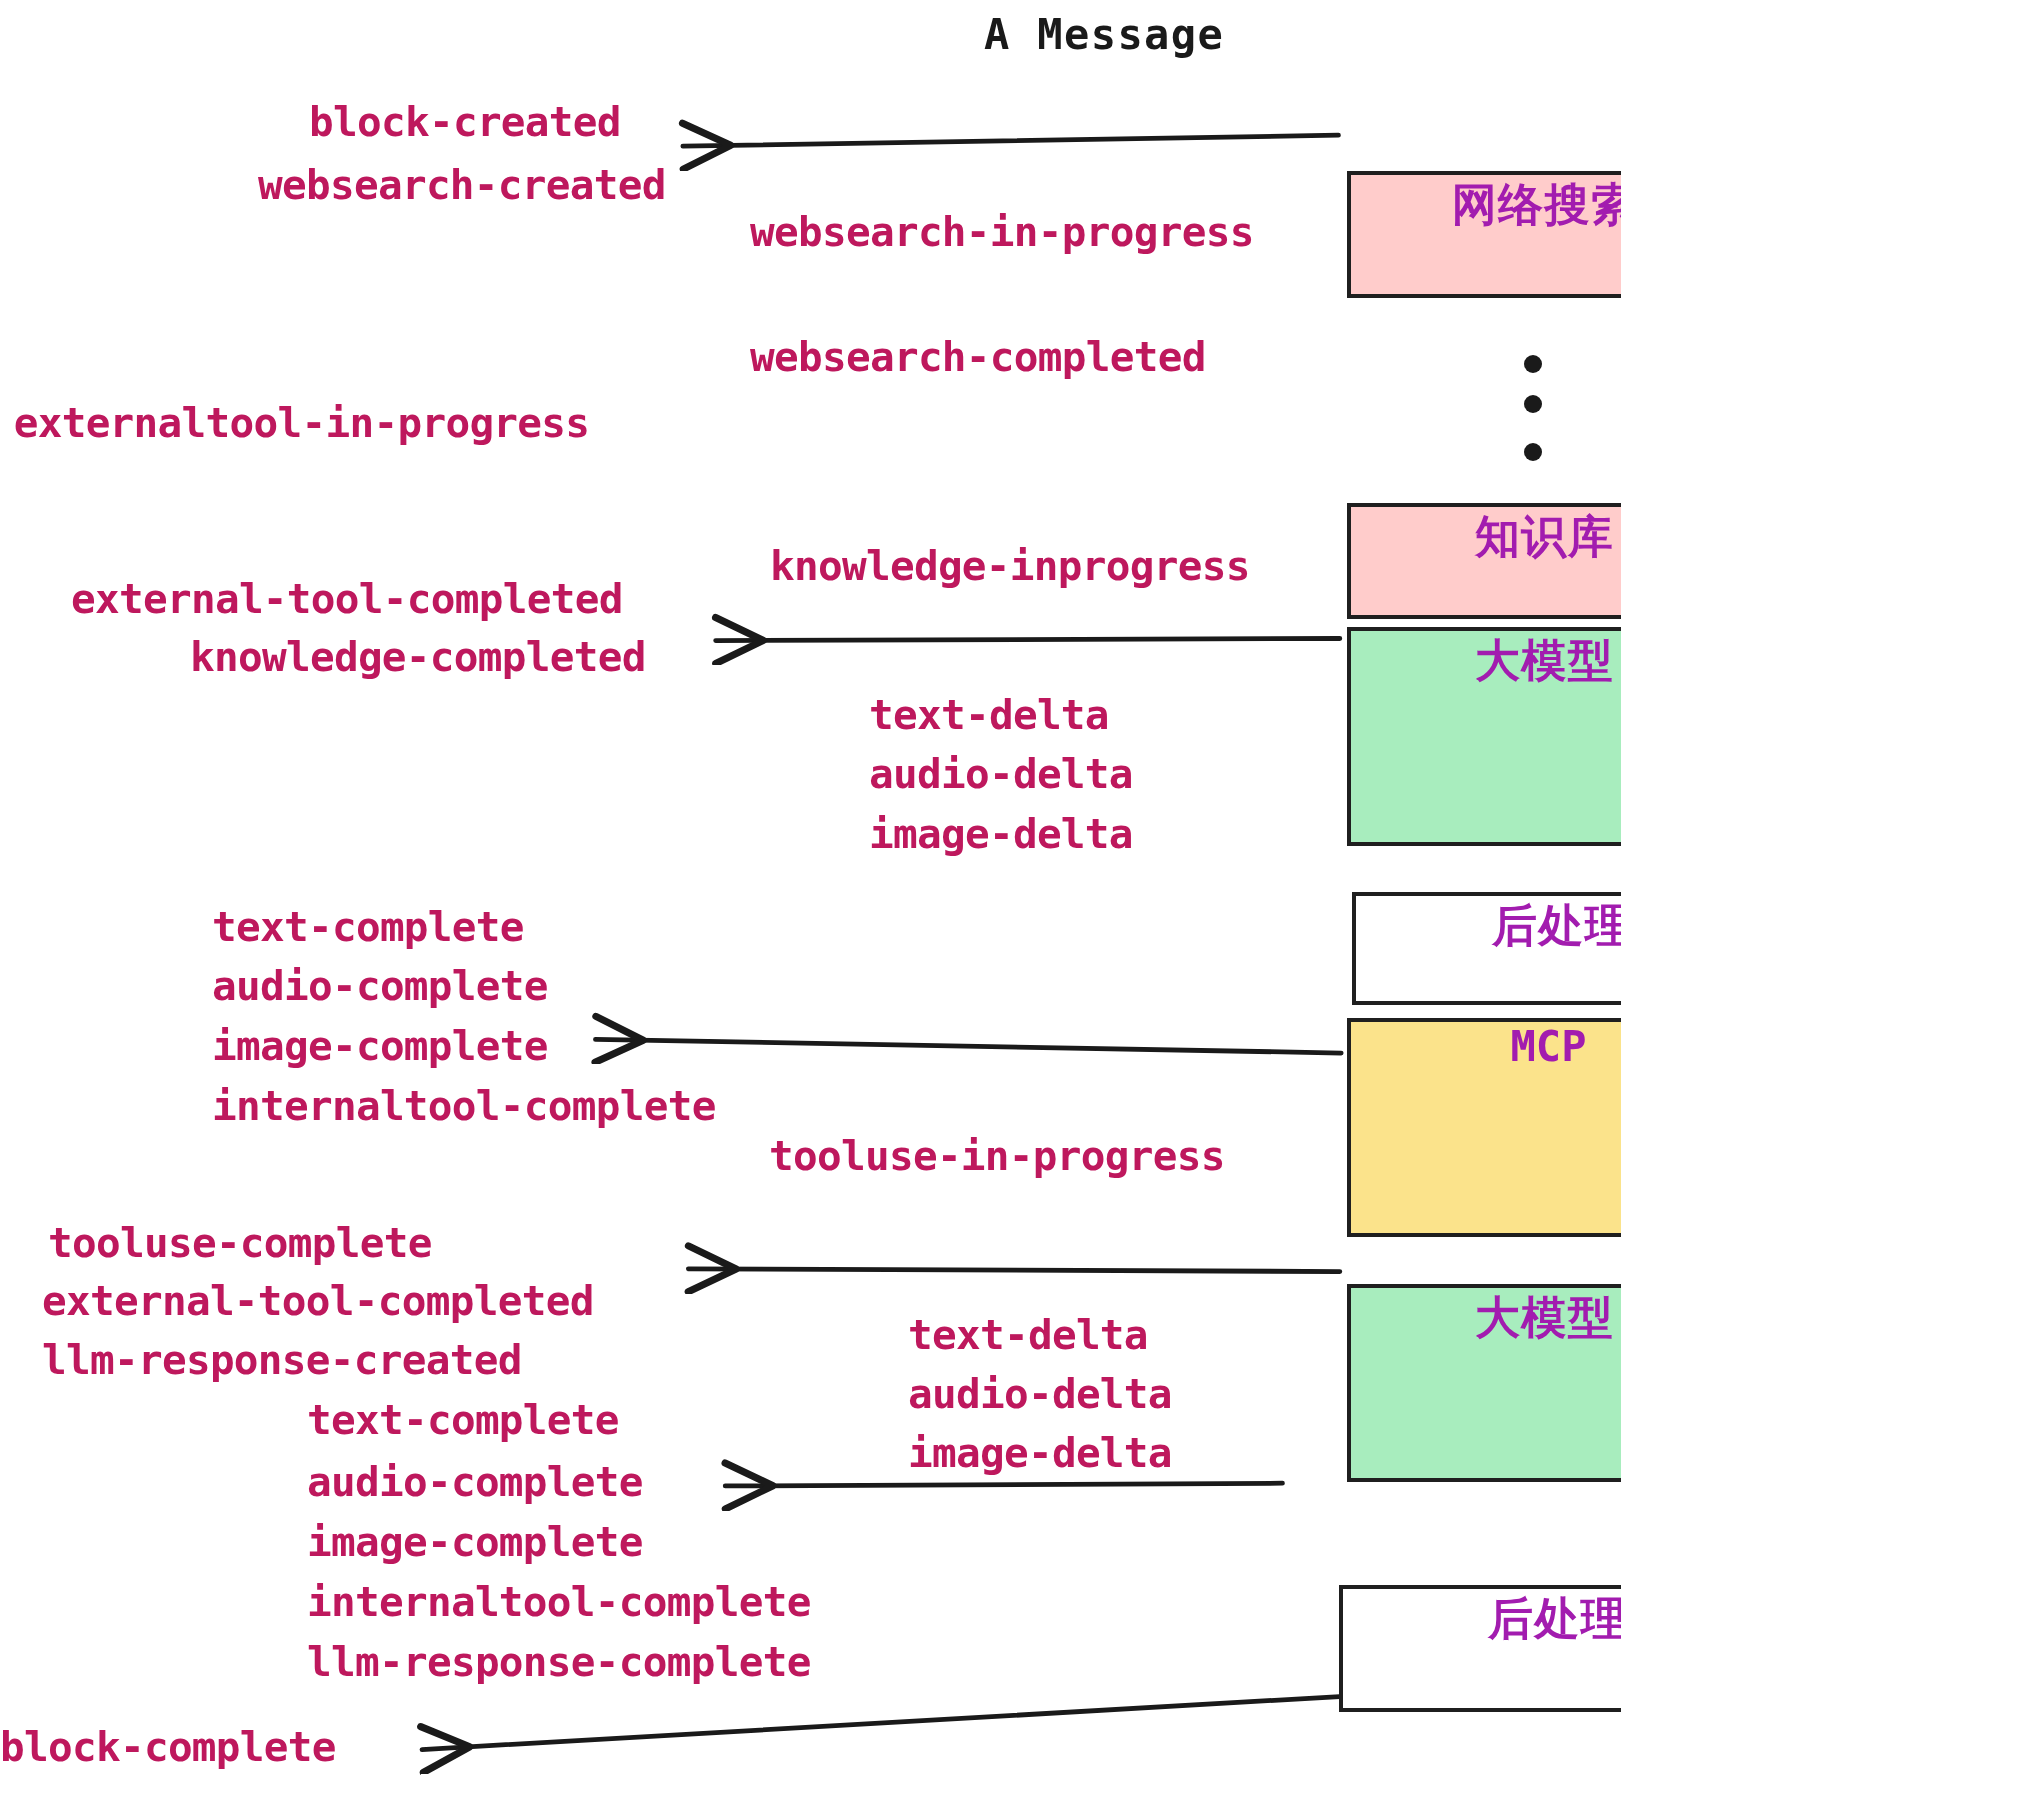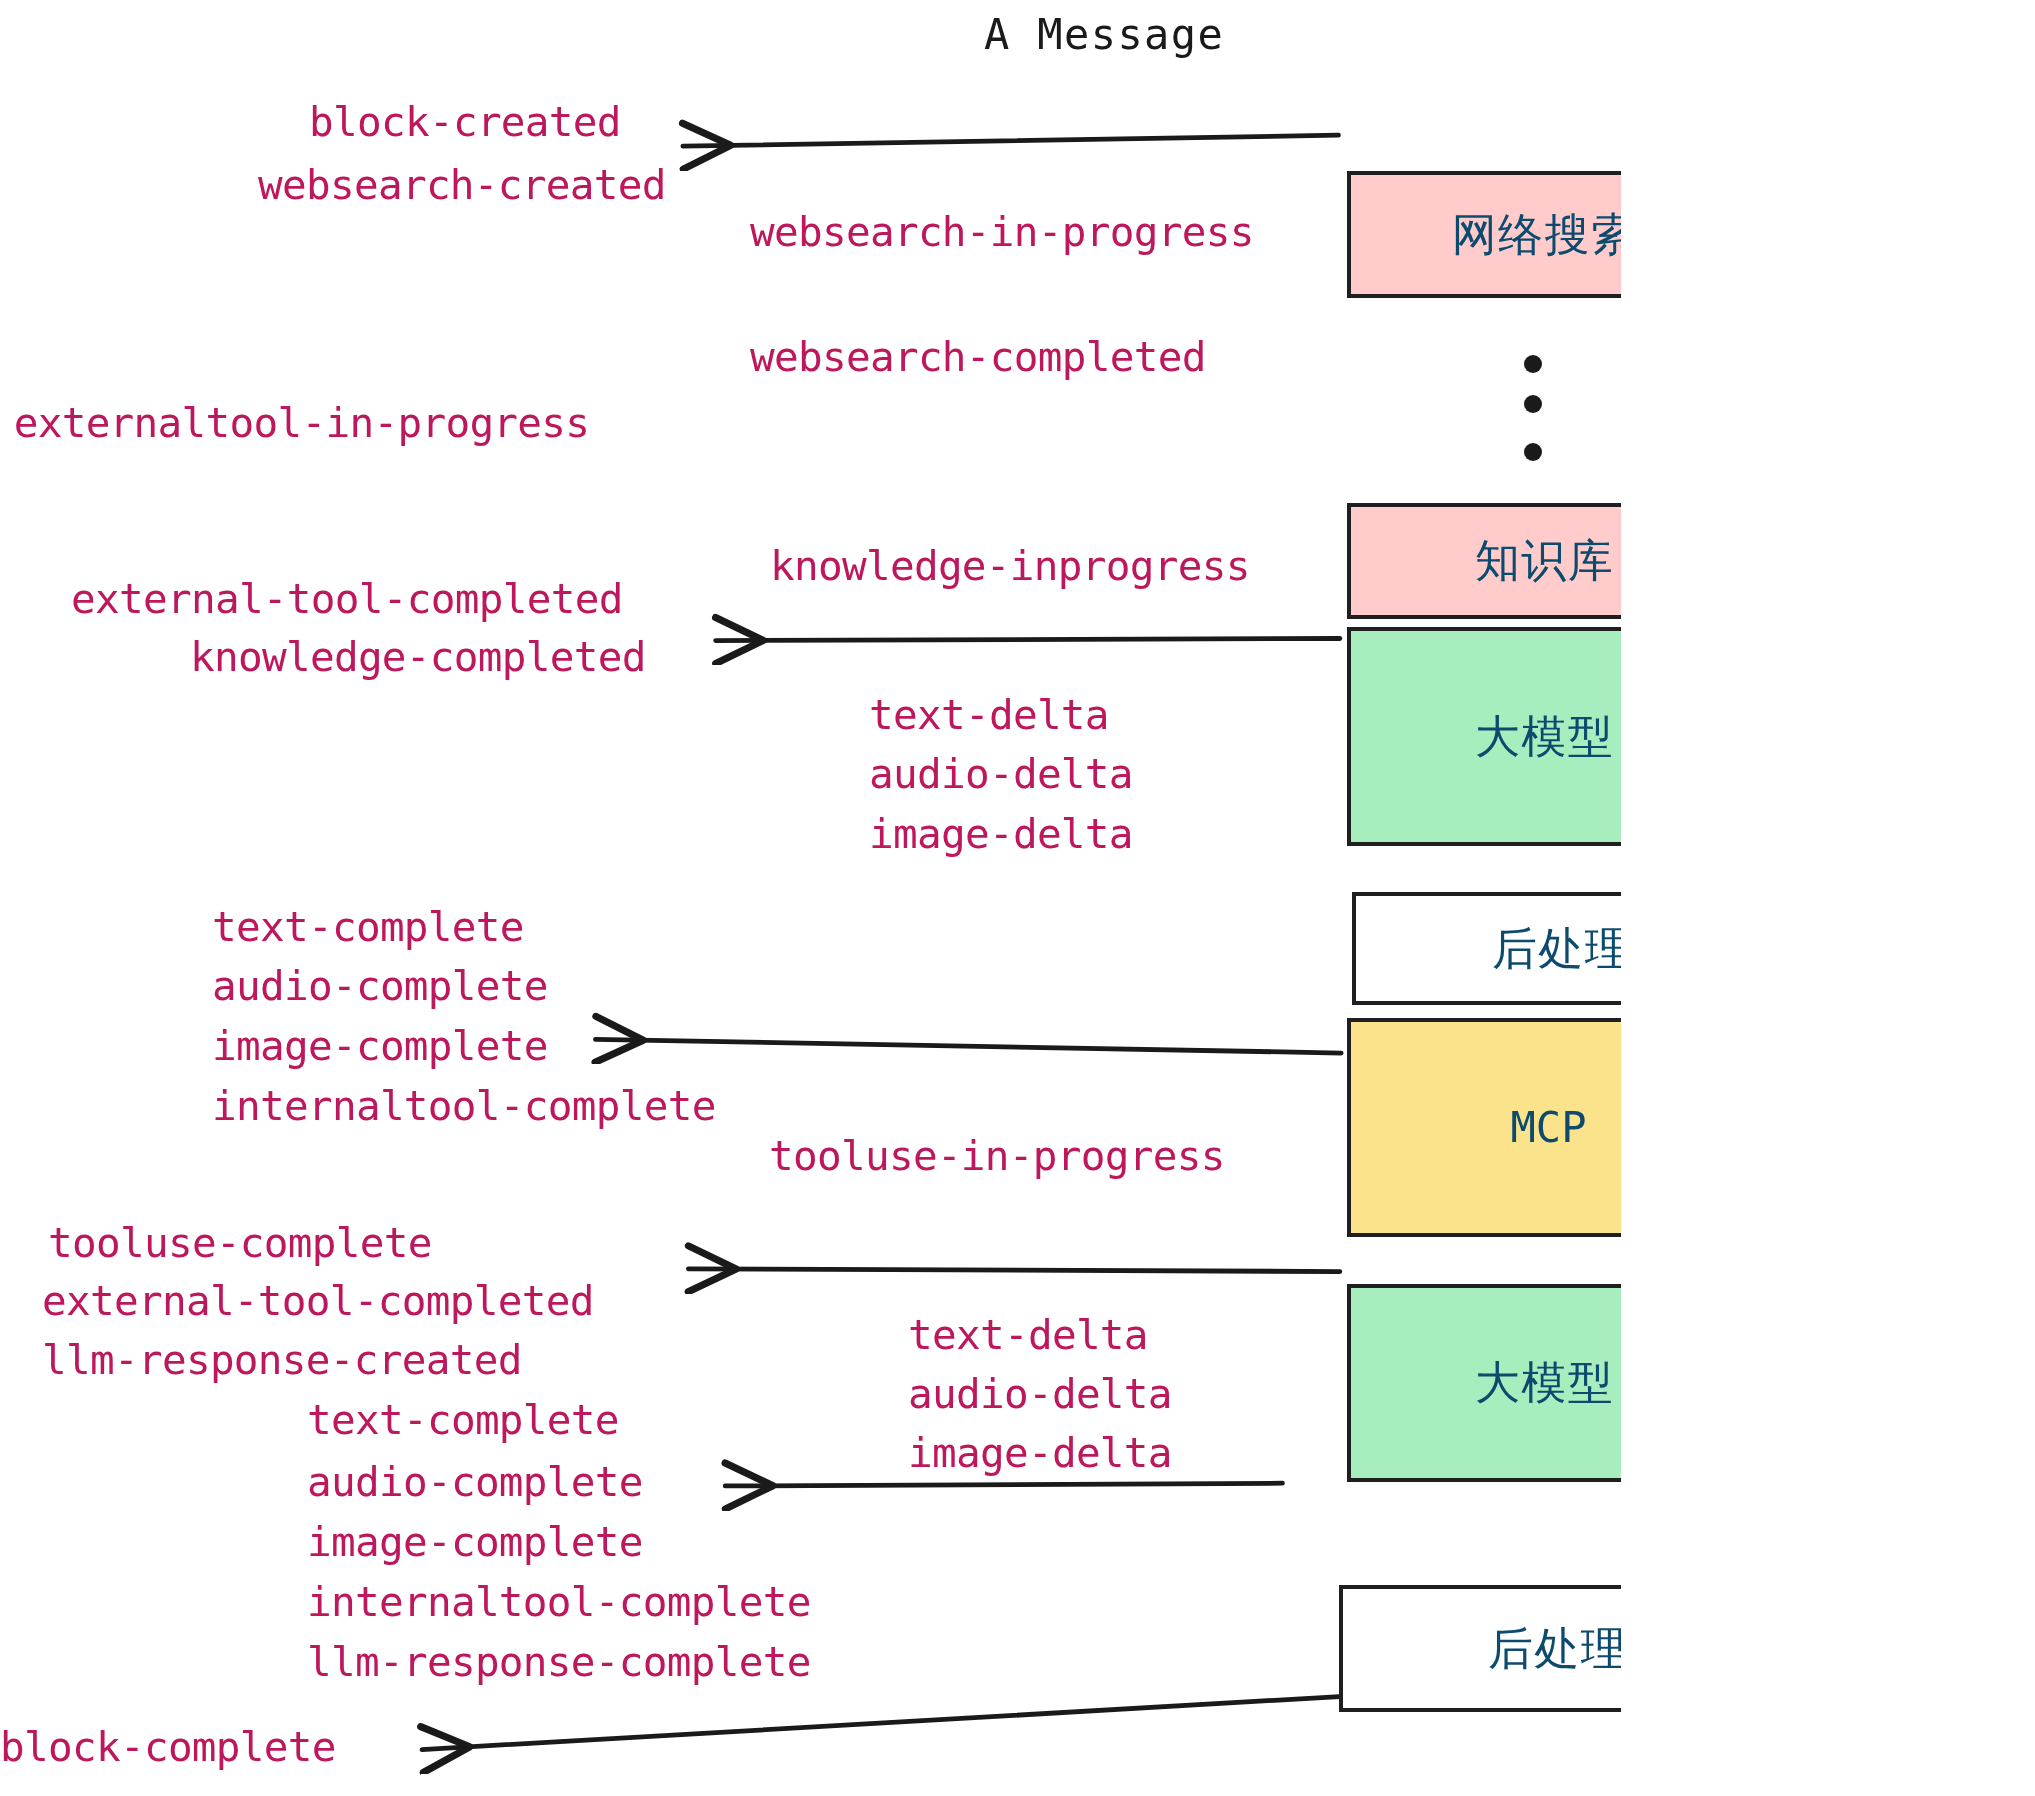--- a/index.html
+++ b/index.html
@@ -9,20 +9,21 @@
   }
   body {
     font-family: "DejaVu Sans Mono", monospace;
   }
   #stage {
     position: relative;
     width: 1621px;
     height: 1796px;
     background: #ffffff;
     overflow: hidden;
+    font-weight: bold;
   }
   svg.layer {
     position: absolute;
     top: 0;
     left: 0;
     width: 2035px;
     height: 1796px;
   }
   .evt {
     position: absolute;
@@ -39,25 +40,24 @@
     font-size: 42px;
     color: #1a1a1a;
     white-space: nowrap;
     letter-spacing: 1.4px;
   }
   .node {
     position: absolute;
     box-sizing: border-box;
     border: 4.8px solid #1f1f1f;
     display: flex;
-    align-items: center;
     justify-content: center;
     font-family: "DejaVu Sans", "Liberation Sans", sans-serif;
     font-size: 45px;
-    color: #0c4a6e;
+    color: #a21caf;
     letter-spacing: 1.4px;
   }
   .node.mono {
     font-family: "DejaVu Sans Mono", "Liberation Mono", monospace;
     font-size: 42px;
     letter-spacing: 0;
     padding-left: 8px;
   }
   .grouplabel {
     position: absolute;

